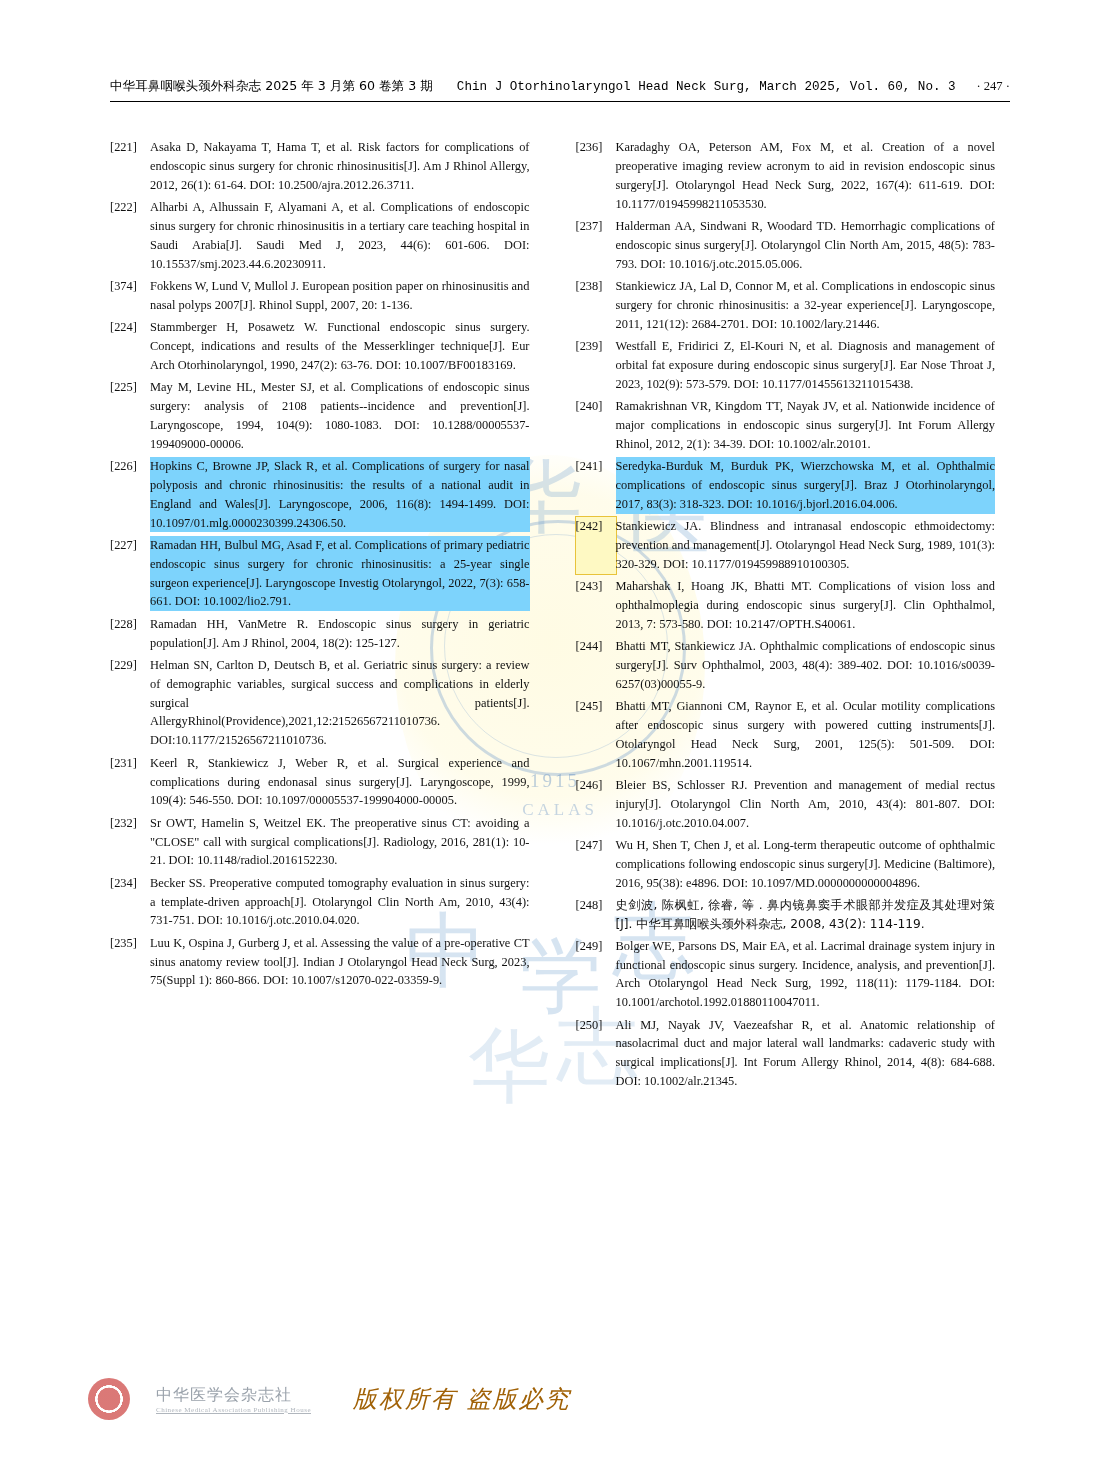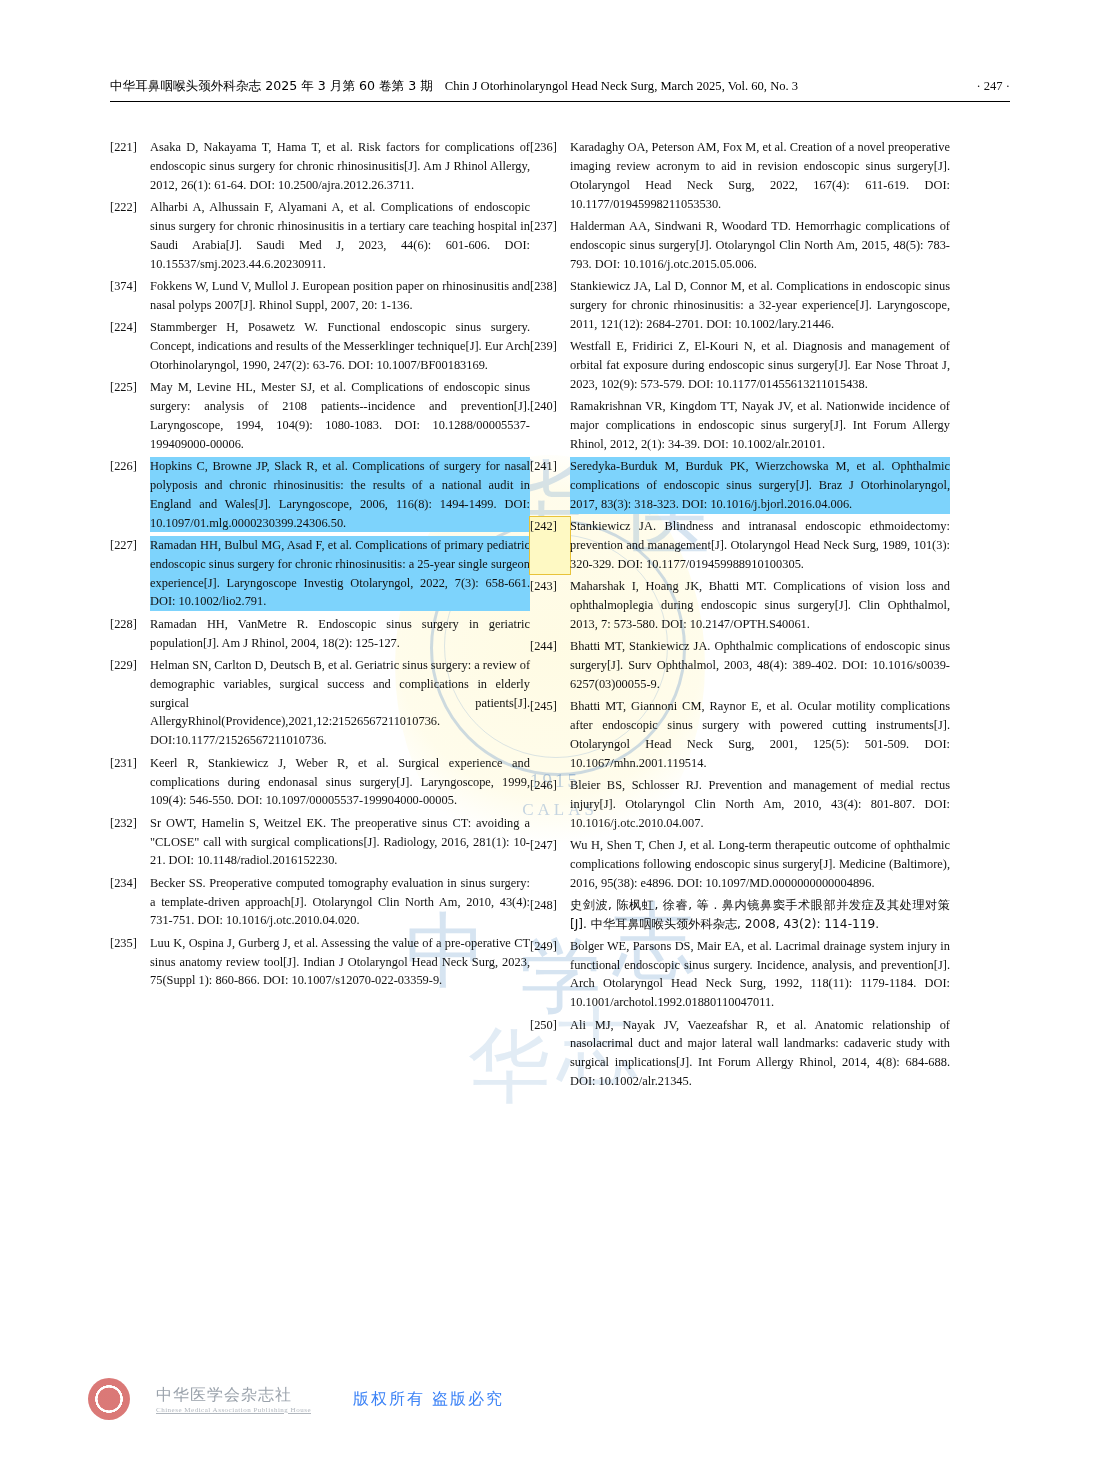--- a/index.html
+++ b/index.html
@@ -113,23 +113,24 @@
   .fm-text-en {
     font-family: "Liberation Serif", serif;
     font-size: 7px;
     color: #b0b6bd;
     letter-spacing: .5px;
     text-decoration: underline;
   }
   .fm-tail {
     margin-left: 16px;
     font-family: "DejaVu Sans", sans-serif;
-    font-size: 16px;
-    color: #3b82f6;
+    font-size: 24px;
+    color: #a16207;
     letter-spacing: 2px;
+    font-style: italic;
   }
 
   
   .header {
     position: absolute;
     left: 110px;
     right: 90px;
     top: 78px;
     z-index: 2;
   }
@@ -138,39 +139,40 @@
     align-items: baseline;
     justify-content: space-between;
     font-size: 12.6px;
   }
   .header-left {
     font-family: "DejaVu Sans", sans-serif;
     color: #000;
     white-space: nowrap;
   }
   .header-left .en {
-    font-family: Liberation Serif, serif;
-    margin-left: 8px;
+    font-family: Liberation Mono, monospace;
+    margin-left: 20px;
   }
   .header-right {
     font-family: "Liberation Serif", serif;
     white-space: nowrap;
   }
   .header-rule {
     margin-top: 6px;
     border-bottom: 1.2px solid #000;
   }
 
   
   .columns {
     position: absolute;
     left: 110px;
     top: 138px;
     width: 885px;
     display: flex;
+    gap: 46px;
     z-index: 2;
   }
   .col {
     width: 420px;
   }
   .ref {
     display: flex;
     font-size: 12.4px;
     line-height: 1.52;
     margin-bottom: 3.5px;

